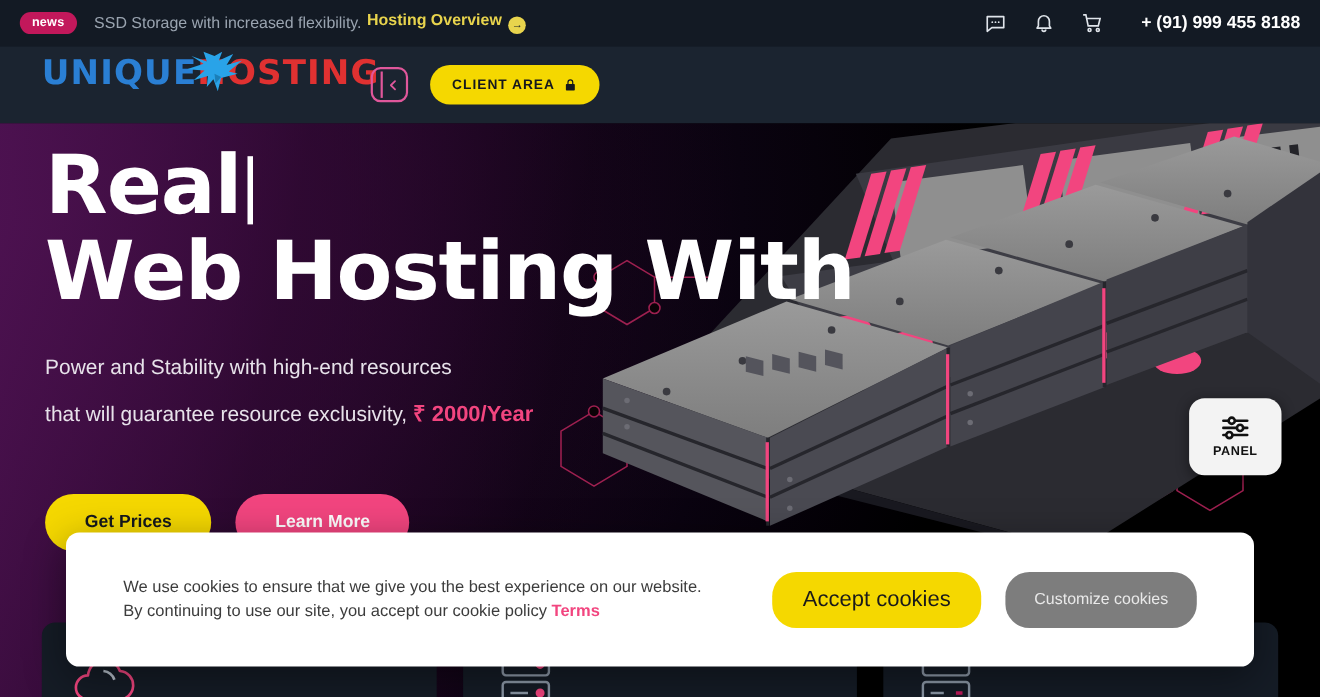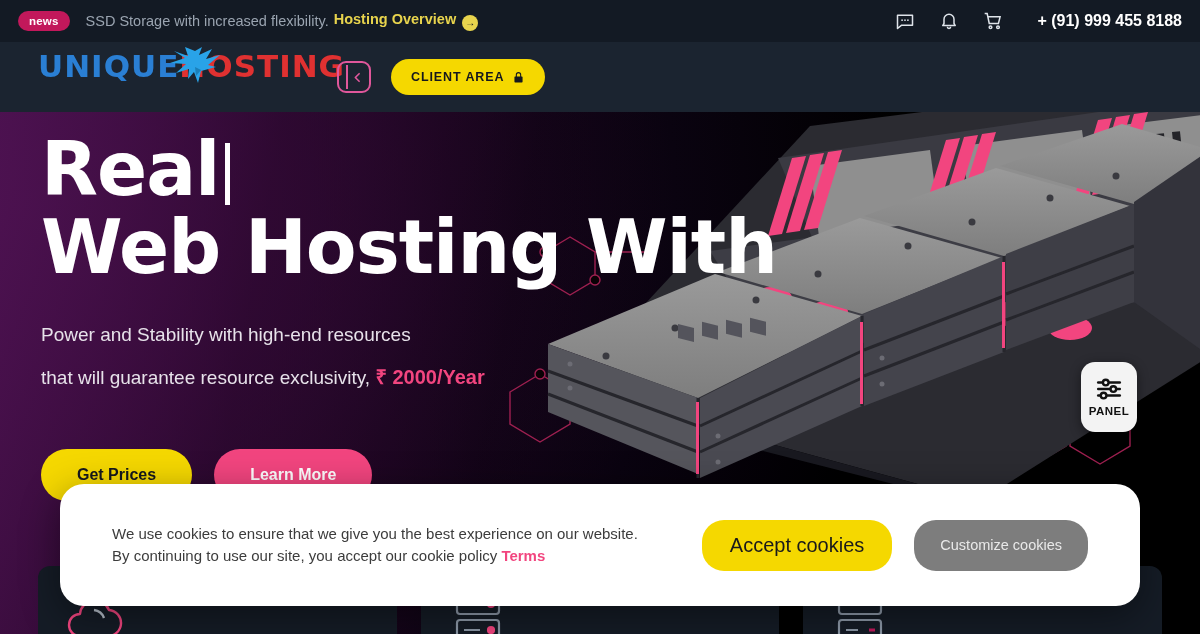--- a/index.html
+++ b/index.html
@@ -150,21 +150,21 @@
     font-family:"Liberation Sans", sans-serif;
   }
 
   
   .server-art { position:absolute; right:-10px; top:-6px; width:700px; height:400px; z-index:3; }
   .net-art { position:absolute; right:0; top:0; width:700px; height:420px; z-index:2; }
 
   
   .panel-widget {
     position:absolute; left:1081px; top:250px; z-index:12;
-    width:56px; height:70px; background:#f3f3f3;
+    width:84px; height:70px; background:#f3f3f3;
     border-radius:14px; display:flex; flex-direction:column;
     align-items:center; justify-content:center; gap:5px; cursor:pointer;
     box-shadow:0 3px 12px rgba(0,0,0,.45);
   }
   .panel-widget svg{ width:26px; height:22px; color:#111; }
   .panel-widget span{ font-size:11.5px; font-weight:bold; color:#111; letter-spacing:.5px; }
 
   
   .cards {
     position:absolute; left:0; top:454px; width:1200px; height:180px;
@@ -173,21 +173,21 @@
   .card {
     flex:1; background:#151c26; border-radius:12px;
     padding:22px 26px; position:relative; overflow:hidden;
   }
   .card-icon { width:62px; height:58px; color:#f2457f; }
   .card-icon.gray { color:#8d99a8; }
 
   
   .cookie {
     position:absolute; left:60px; top:484px; width:1080px; height:122px;
-    background:#ffffff; border-radius:24px; z-index:30;
+    background:#ffffff; border-radius:12px; z-index:30;
     display:flex; align-items:center; padding:0 52px;
     box-shadow:0 10px 38px rgba(0,0,0,.42);
   }
   .cookie-text { font-size:15px; color:#3c3c3c; line-height:22px; }
   .cookie-text .terms { color:#f2457f; font-weight:bold; text-decoration:none; cursor:pointer; }
   .cookie-btns { margin-left:auto; display:flex; gap:22px; }
   .btn-accept {
     background:#f5d800; color:#1a1a1a; border:none;
     font-size:20px; padding:14px 28px; border-radius:22px; cursor:pointer;
     font-family:"Liberation Sans", sans-serif; white-space:nowrap;

